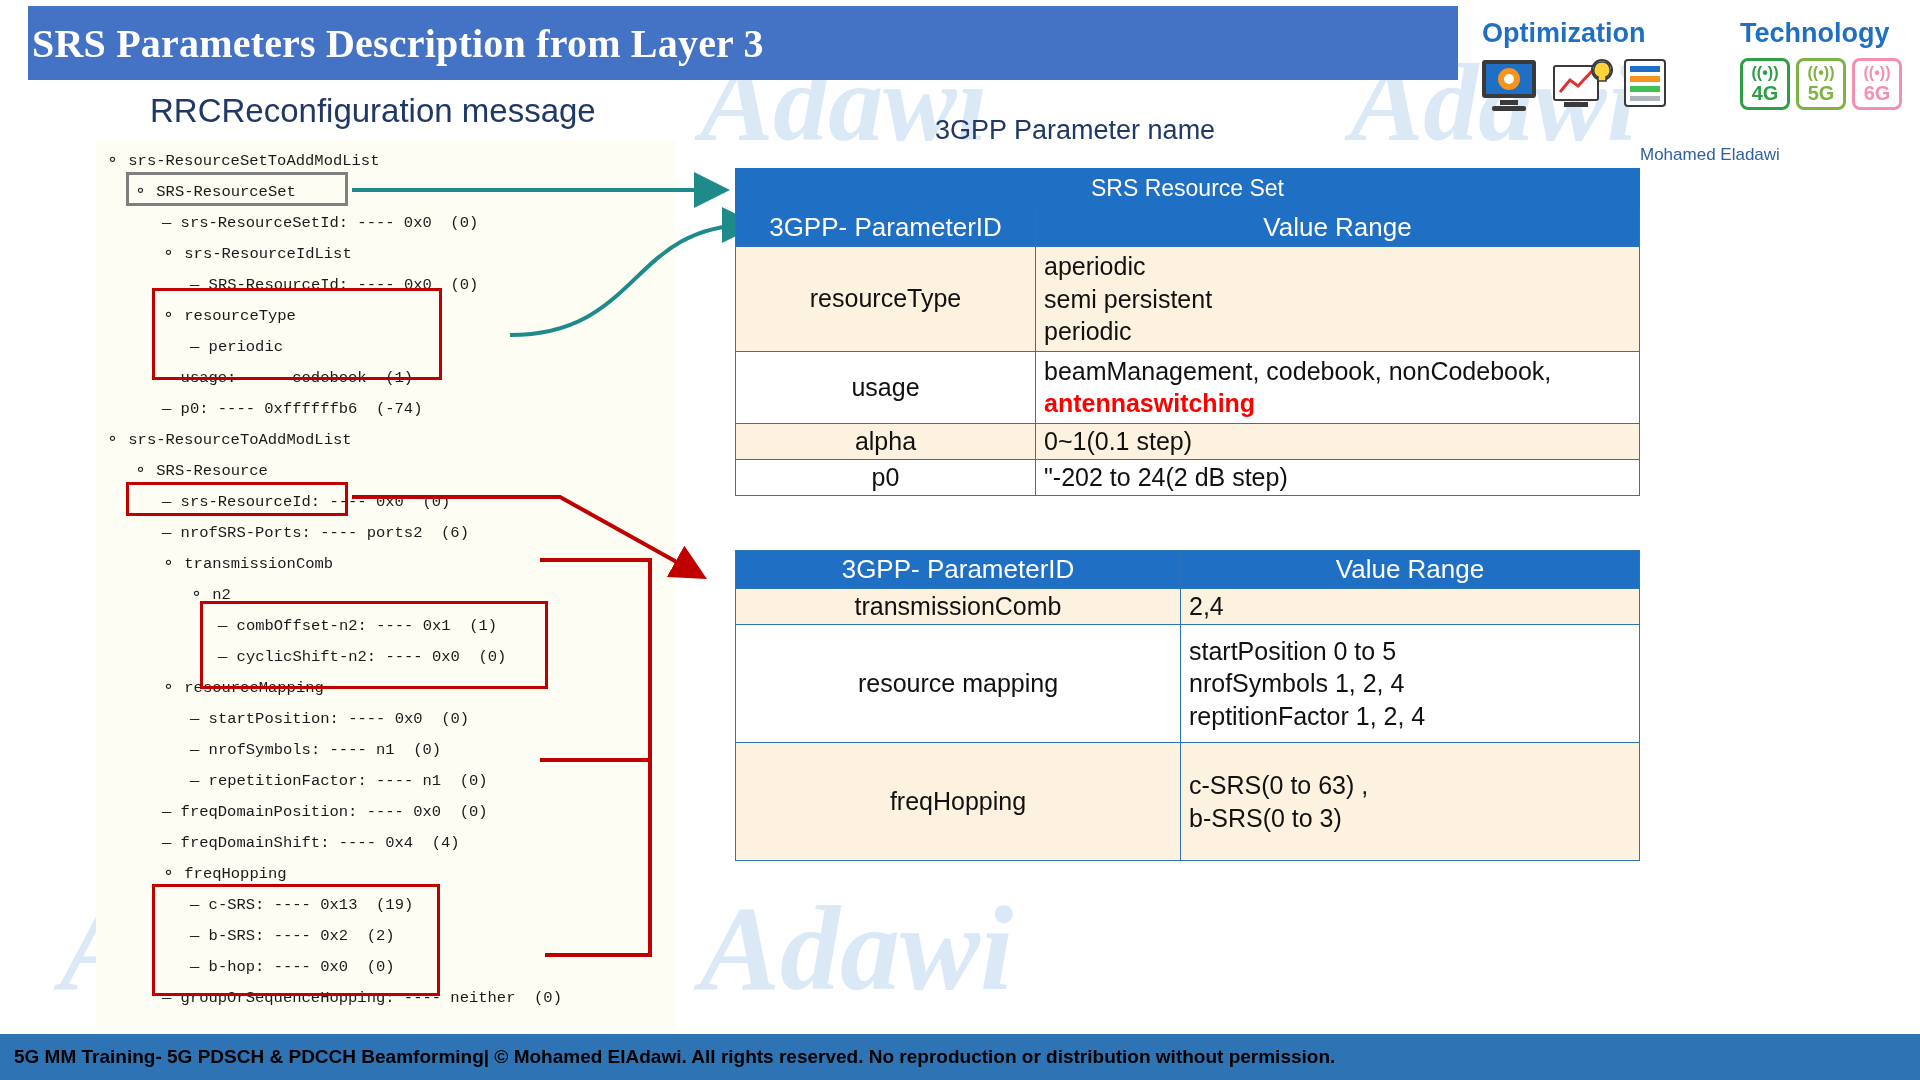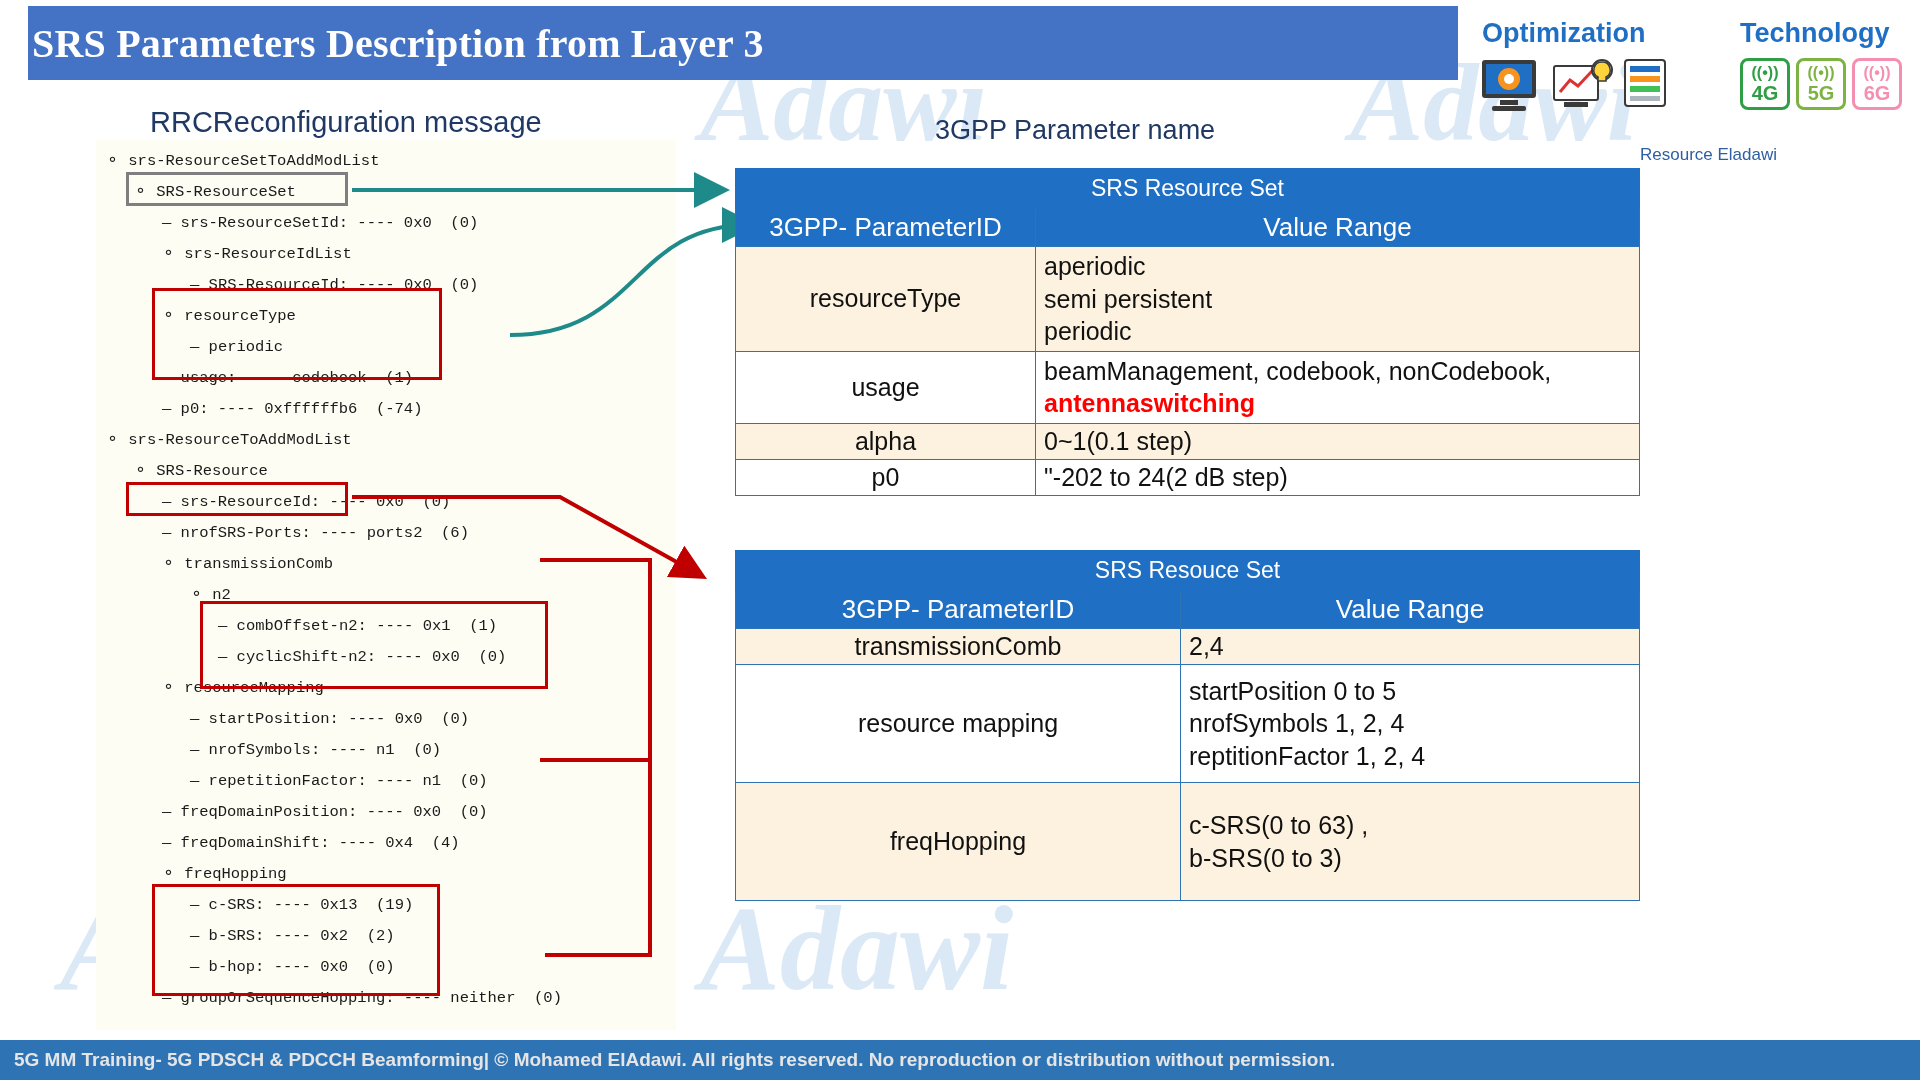--- a/index.html
+++ b/index.html
@@ -86,22 +86,22 @@
   #author-name {
     position: absolute;
     left: 1640px; top: 145px;
     font-size: 17px;
     color: #2e5fa3;
     font-family: "Liberation Sans", sans-serif;
   }
 
   
   #rrc-label {
-    position: absolute; left: 150px; top: 106px;
-    font-size: 29px; color: #1f3864;
+    position: absolute; left: 150px; top: 92px;
+    font-size: 33px; color: #1f3864;
   }
   #param-label {
     position: absolute; left: 935px; top: 115px;
     font-size: 27px; color: #1f3864;
   }
 
   
   #tree {
     position: absolute;
     left: 96px; top: 140px;
@@ -172,23 +172,23 @@
   #arrows {
     position: absolute; left: 0; top: 0;
     width: 1920px; height: 1080px;
     pointer-events: none;
   }
 
   
   #footer {
     position: absolute;
     left: 0; bottom: 0;
-    width: 1920px; height: 40px;
+    width: 1920px; height: 46px;
     background: #2e74b5;
-    color: #e5e5e5;
+    color: #000000;
     display: flex; align-items: center;
     font-size: 19px;
     font-weight: 700;
     padding-left: 14px;
   }
 </style>
 </head>
 <body>
 
 <div id="slide">
@@ -242,21 +242,21 @@
   </div>
   <div class="gbadge" id="icon-5g" style="border-color:#7cb342; color:#7cb342;">
     <span class="wifi">((•))</span>
     <span>5G</span>
   </div>
   <div class="gbadge" id="icon-6g" style="border-color:#f48fb1; color:#f48fb1;">
     <span class="wifi">((•))</span>
     <span>6G</span>
   </div>
 
-  <div id="author-name">Resource Eladawi</div>
+  <div id="author-name">Mohamed Eladawi</div>
 
   <div id="rrc-label">RRCReconfiguration message</div>
   <div id="param-label">3GPP Parameter name</div>
 
   <div id="tree">
       <div class="tline"><span style="padding-left: 10px;">⚬ </span><span class="key">srs-ResourceSetToAddModList</span></div>
       <div class="tline"><span style="padding-left: 38px;">⚬ </span><span class="key">SRS-ResourceSet</span></div>
       <div class="tline"><span style="padding-left: 66px;">— </span><span class="key">srs-ResourceSetId: ---- 0x0  (0)</span></div>
       <div class="tline"><span style="padding-left: 66px;">⚬ </span><span class="key">srs-ResourceIdList</span></div>
       <div class="tline"><span style="padding-left: 94px;">— </span><span class="key">SRS-ResourceId: ---- 0x0  (0)</span></div>
@@ -335,23 +335,20 @@
     </tr>
     <tr>
       <td class="pname white">p0</td>
       <td class="val white">"-202 to 24(2 dB step)</td>
     </tr>
   </tbody>
     </table>
 
   <table class="tbl" id="tbl2">
     <tbody>
-        <tr>
-          <td class="band" colspan="2">SRS Resouce Set</td>
-        </tr>
     <tr>
       <th class="sub" style="width:445px;">3GPP- ParameterID</th>
       <th class="sub">Value Range</th>
     </tr>
     <tr>
       <td class="pname">transmissionComb</td>
       <td class="val">2,4</td>
     </tr>
     <tr>
       <td class="pname white">resource mapping</td>

